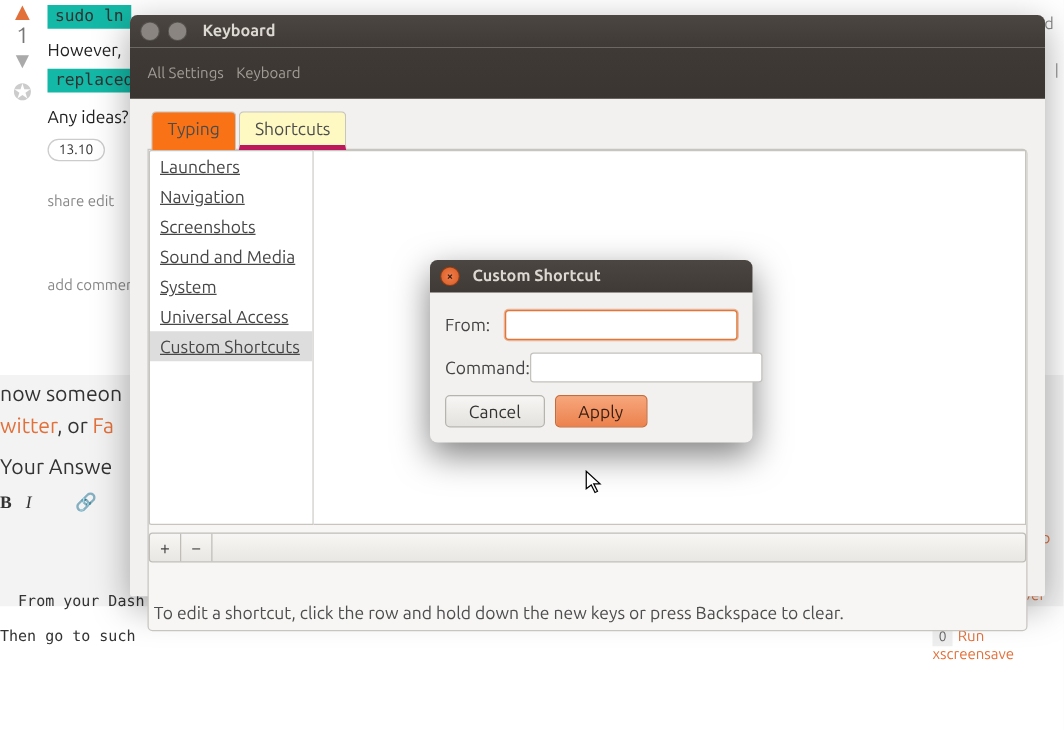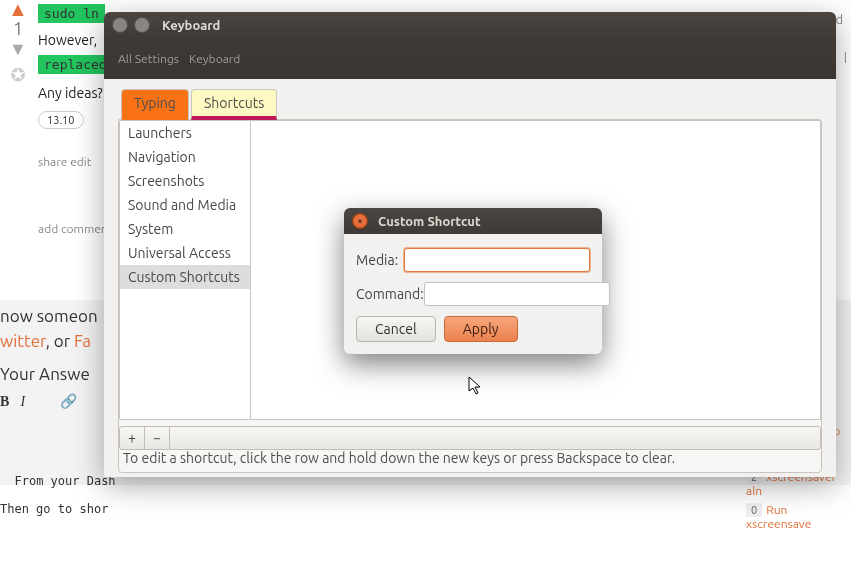--- a/index.html
+++ b/index.html
@@ -36,21 +36,21 @@
 }
 .bg-vote .num {
   color: #777;
 }
 .bg-text {
   font-size: 14px;
   line-height: 1.4;
   color: #222;
 }
 .bg-code {
-  background: #22c55e;
+  background: #14b8a6;
   font-family: monospace;
   font-size: 13px;
   padding: 2px 6px;
   display: inline-block;
   margin-top: 4px;
 }
 .bg-acts {
   color: #888;
   font-size: 12px;
   margin-top: 18px;
@@ -194,20 +194,21 @@
   border: 1px solid #c8c5c0;
   margin: 0;
   border-radius: 2px 0 0 2px;
   border-right: 1px solid #c8c5c0;
   overflow: hidden;
 }
 .sidebar .cat {
   padding: 4px 8px;
   font-size: 14px;
   color: #474747;
+  text-decoration: underline;
 }
 .sidebar .cat.selected {
   background: #ddd;
 }
 .content {
   flex: 1;
   border: 1px solid #c8c5c0;
   border-left: none;
   background: #fff;
   position: relative;
@@ -223,21 +224,21 @@
 .pm-btn {
   width: 24px;
   border-right: 1px solid #c0bdb8;
   display:flex; align-items:center; justify-content:center;
   font-size: 14px;
   color:#444;
 }
 .hint {
   color: #4e4e4e;
   font-size: 14px;
-  padding: 0 0 6px 4px;
+  padding: 32px 0 6px 4px;
 }
 
 .modal {
   position: absolute;
   left: 344px;
   top: 208px;
   width: 258px;
   background: #f2f1f0;
   border-radius: 6px;
   box-shadow: 0 10px 28px rgba(0,0,0,0.5);
@@ -339,21 +340,21 @@
   </div>
   <div class="bg-answer-title">Your Answe</div>
   <div class="bg-toolbar">
     <b style="font-family:serif;margin-right:8px">B</b>
     <i style="font-family:serif;margin-right:32px">I</i>
     <span>🔗</span>
   </div>
 </div>
 
 <div class="bg-pre">
-  <span>From your Dash</span><br><br><span>Then go to shor</span>
+  <span>From your Dash</span><br><br><span>Then go to such</span>
 </div>
 
 <div class="bg-side">
   <div style="color:#888;text-align:right;padding:50px 4px 0 0">|</div>
   <div style="color:#888;font-size:18px;padding:70px 0 6px 0">s</div>
   <div style="color:#888;font-size:14px;padding:0 0 4px 0">ke</div>
   <div style="color:#e2703a">n</div>
   <div style="height:20px"></div>
   <div style="color:#e2703a">n</div>
   <div style="height:20px"></div>
@@ -402,21 +403,21 @@
   </div>
 </div>
 
 <div class="modal">
   <div class="modal-titlebar">
     <span class="modal-close">×</span>
     <span>Custom Shortcut</span>
   </div>
   <div class="modal-body">
     <div class="form-row">
-      <label>Media:</label>
+      <label>From:</label>
       <input class="focused" value="" style="">
     </div>
     <div class="form-row">
       <label>Command:</label>
       <input value="" style="">
     </div>
     <div class="modal-actions">
       <div class="btn">Cancel</div>
       <div class="btn primary">Apply</div>
     </div>

